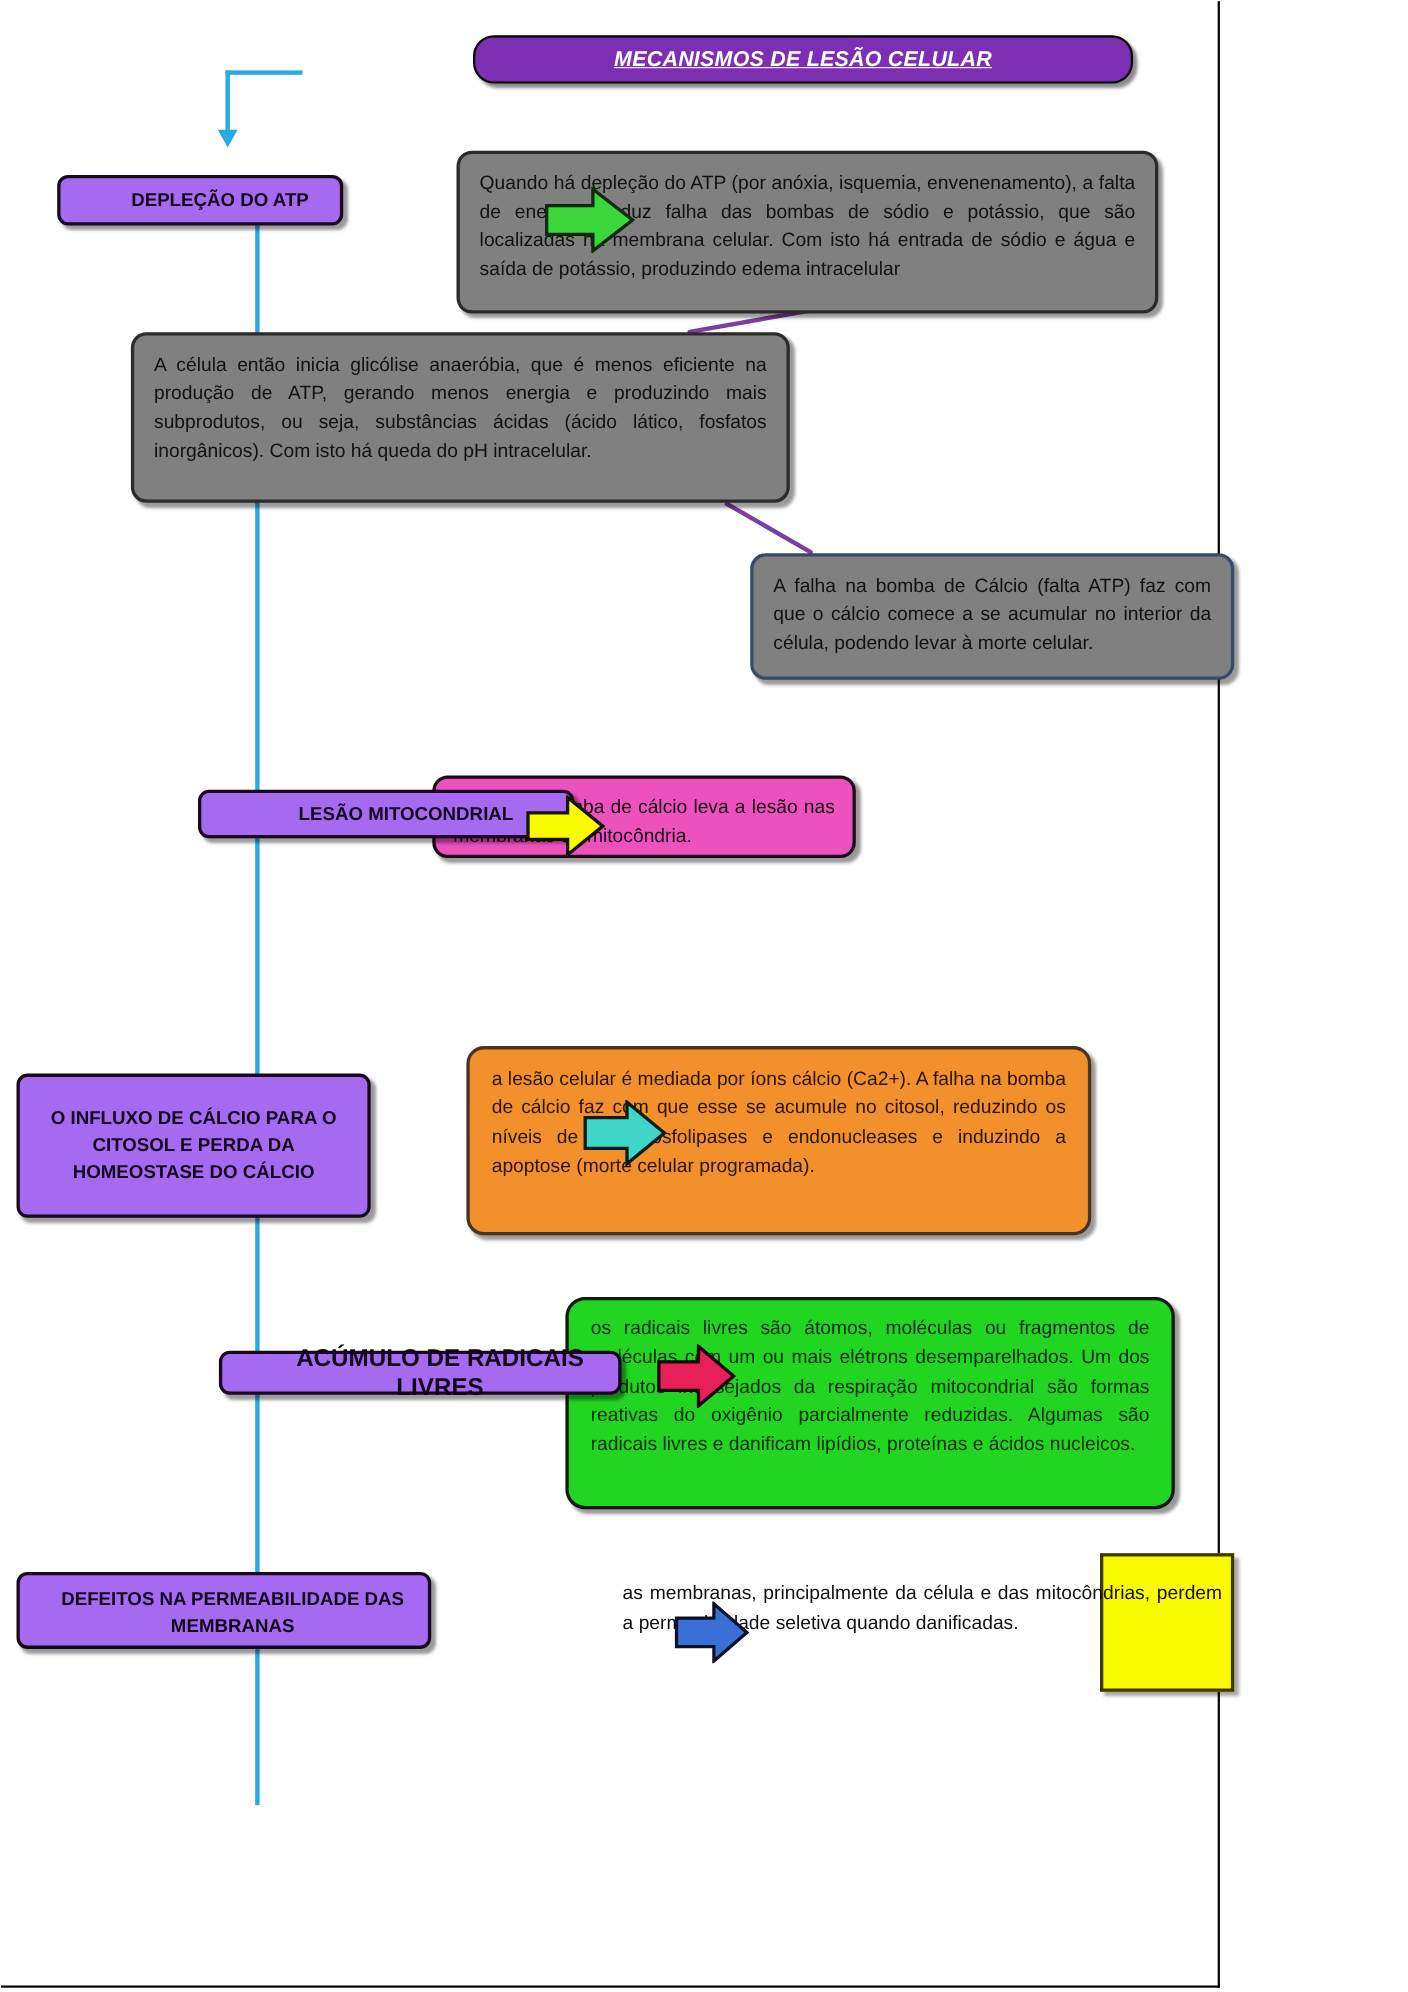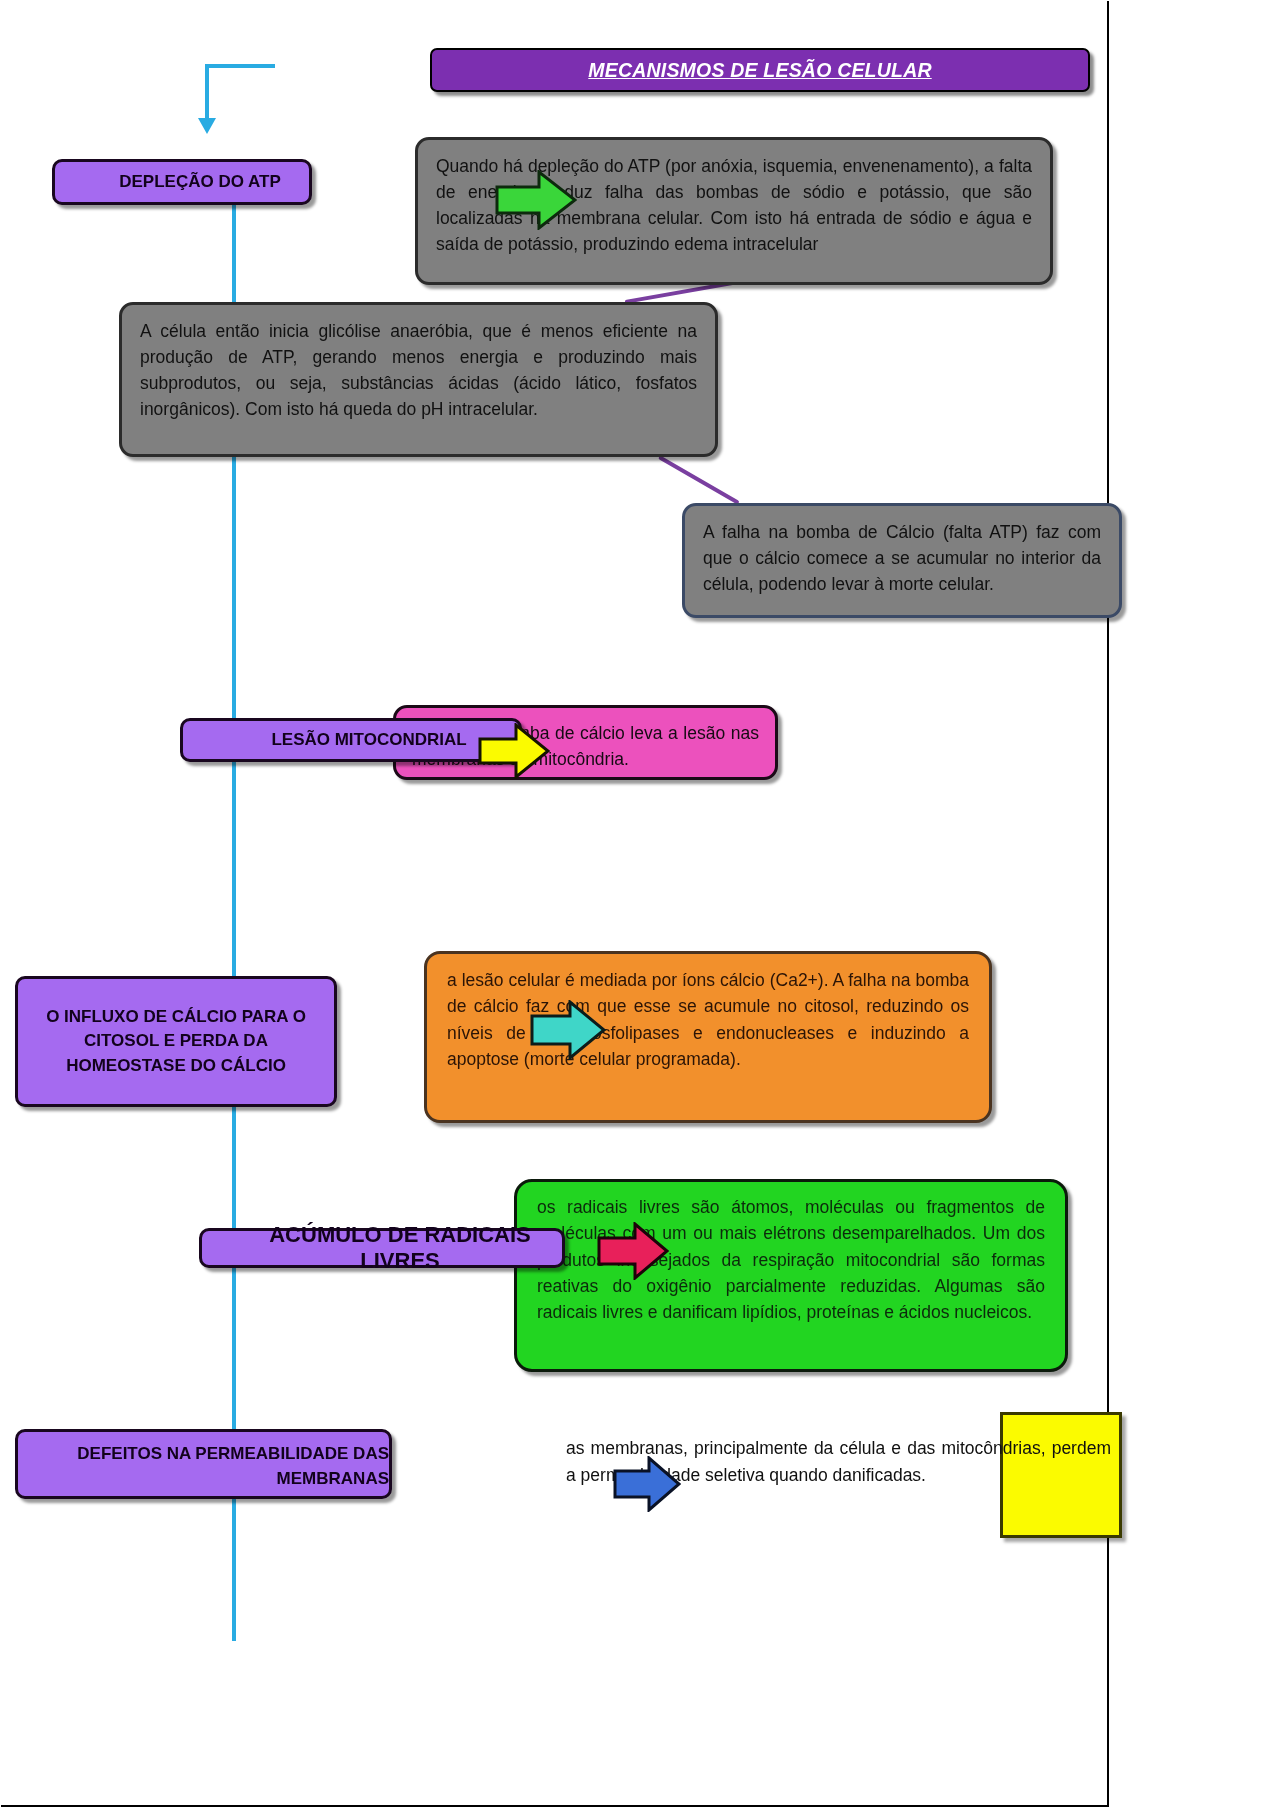--- a/index.html
+++ b/index.html
@@ -19,24 +19,24 @@
   #page-frame {
     position:absolute; left:1px; top:1px; width:1108px; height:1806px;
     border:2px solid #000; border-top:none; border-left:none;
     pointer-events:none;
   }
 
   .node { position:absolute; }
 
   
   #title-banner {
-    left:430px; top:48px; width:660px; height:44px;
+    left:430px; top:32px; width:600px; height:44px;
     background:#7c2fb0;
     border:2px solid #000;
-    border-radius:7px;
+    border-radius:19px;
     box-shadow:4px 4px 3px rgba(0,0,0,.45);
     display:flex; align-items:center; justify-content:center;
   }
   #title-banner .t {
     color:#ffffff; font-weight:bold; font-style:italic;
     text-decoration:underline;
     font-size:19.5px; letter-spacing:.2px;
   }
 
   
@@ -45,21 +45,21 @@
     border:3px solid #19071f;
     border-radius:10px;
     box-shadow:4px 4px 3px rgba(0,0,0,.4);
     color:#12021c;
     font-weight:bold;
     font-size:17px;
     display:flex; align-items:center;
     z-index:6;
   }
   .stage.center { justify-content:center; text-align:center;padding-left:36px; }
-  .stage.left   { justify-content:flex-start; padding-left:16px; text-align:right; }
+  .stage.left   { justify-content:flex-start; padding-left:16px; text-align:center; }
 
   #stage-atp        { left:52px;  top:159px;  width:260px; height:46px; }
   #stage-mito       { left:180px; top:718px;  width:342px; height:44px; }
   #stage-influxo    { left:15px;  top:976px;  width:322px; height:131px;
                       padding:0 14px; line-height:1.45; }
   #stage-radicais   { left:199px; top:1228px; width:366px; height:40px;
                       font-size:22px; }
   #stage-permeab    { left:15px;  top:1429px; width:377px; height:70px;
                       padding:10px 0 10px 16px; line-height:1.45;
                       align-items:flex-start; }

